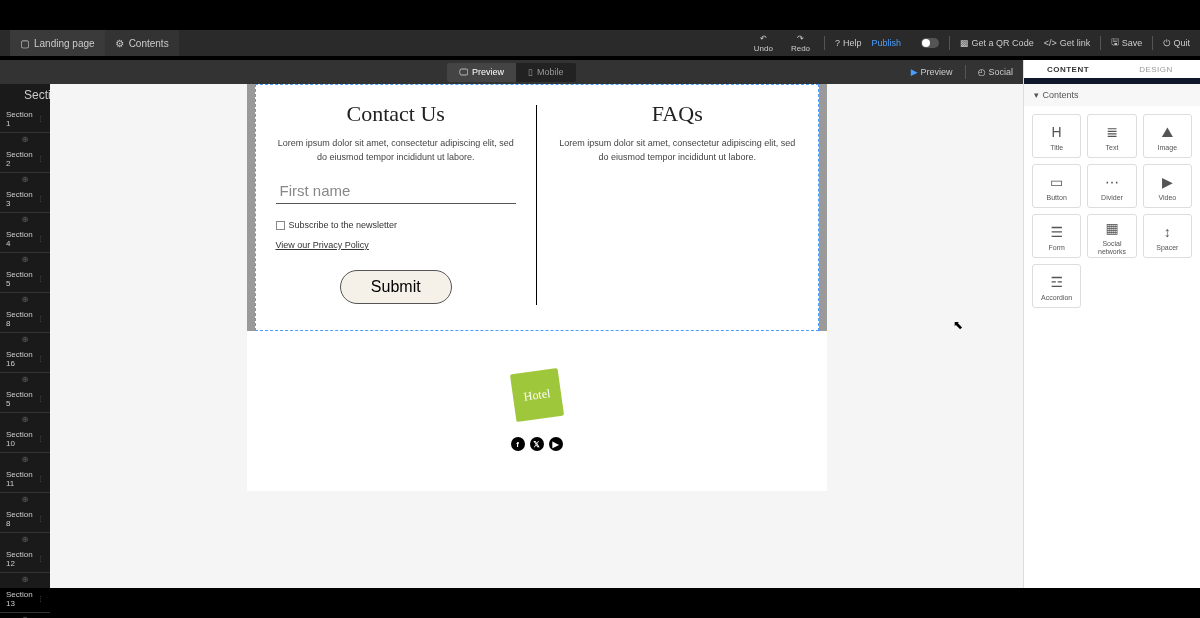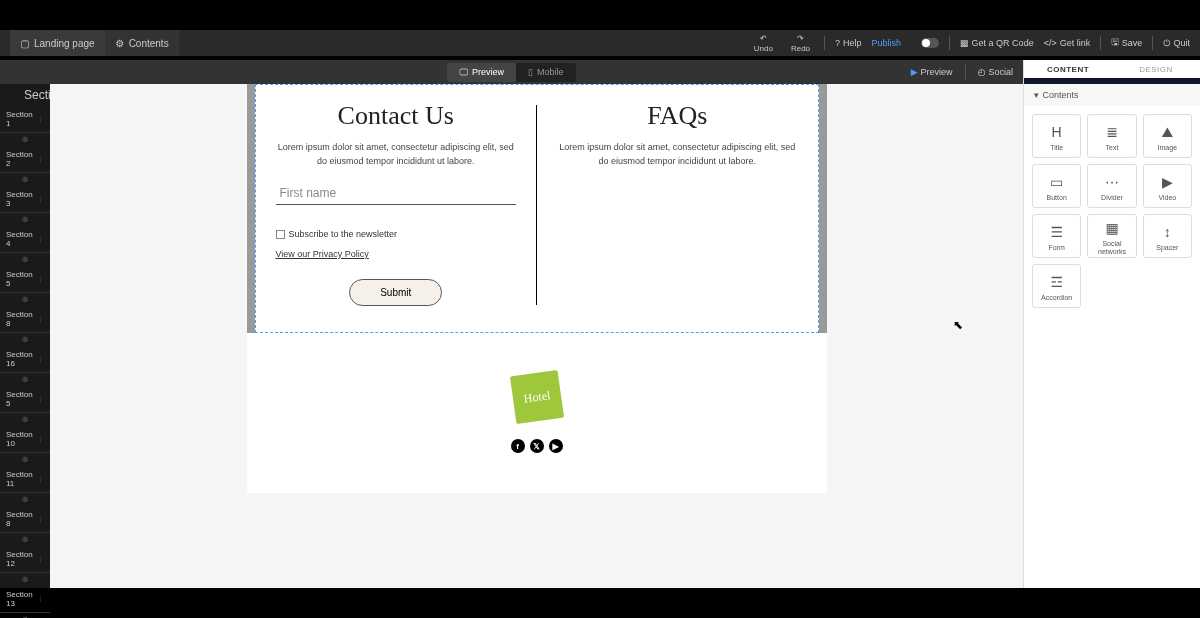--- a/index.html
+++ b/index.html
@@ -35,27 +35,27 @@
 
 
 .canvas { position: absolute; top: 84px; left: 50px; right: 177px; bottom: 30px; background: #f5f5f5; overflow: hidden; }
 .page-wrap { width: 580px; margin: 0 auto; position: relative; }
 .page-bg { background: #9a9a9a; padding: 0 8px; }
 .page-inner { background: #fff; position: relative; }
 .editing-outline { border: 1px dashed #4a9eff; }
 .cols { display: flex; }
 .col { flex: 1; padding: 16px 20px; }
 .col-sep { width: 1px; background: #000; margin-top: 20px; height: 200px; align-self: flex-start;}
-.col-title { font-size: 26px; font-weight: 400; text-align: center; margin-bottom: 10px; font-family: Georgia, serif; color:#222;}
+.col-title { font-size: 22px; font-weight: 400; text-align: center; margin-bottom: 10px; font-family: Georgia, serif; color:#222;}
 .col-desc { font-size: 9px; text-align: center; color: #444; line-height: 1.5; margin-bottom: 10px; }
-.form-field { border: none; border-bottom: 1.5px solid #555; padding: 8px 4px 4px; font-size: 12px; color: #888; margin-bottom: 24px; }
+.form-field { border: none; border-bottom: 1.5px solid #555; padding: 8px 4px 4px; font-size: 15px; color: #888; margin-bottom: 16px; }
 .chk-row { font-size: 9px; color: #333; display: flex; align-items: center; gap: 4px; margin-bottom: 10px; }
 .chk { width: 9px; height: 9px; border: 1px solid #888; }
 .policy-link { font-size: 9px; color: #333; text-decoration: underline; margin-bottom: 20px; display:block;}
-.submit-btn { display: block; margin: 10px auto; padding: 7px 30px; border: 1.5px solid #555; border-radius: 18px; background: #f5f0e8; font-size: 10px; cursor: pointer; }
+.submit-btn { display: block; margin: 10px auto; padding: 7px 30px; border: 1.5px solid #555; border-radius: 18px; background: #f5f0e8; font-size: 16px; cursor: pointer; }
 
 .footer-area { text-align: center; padding: 40px 20px; background:#fff; }
 .logo-badge { width: 48px; height: 48px; background: #9fc73c; margin: 0 auto 18px; transform: rotate(-8deg); display: flex; align-items: center; justify-content: center; color: #fff; font-family: cursive; font-size: 12px; border-radius: 2px;}
 .social-row { display: flex; justify-content: center; gap: 5px; }
 .social-icon { width: 14px; height: 14px; background: #000; border-radius: 50%; display: flex; align-items: center; justify-content: center; color: #fff; font-size: 8px; font-weight: bold; }
 
 
 .right-panel { position: absolute; top: 60px; right: 0; width: 177px; bottom: 30px; background: #fff; border-left: 1px solid #ddd; }
 .rp-tabs { display: flex; height: 24px; border-bottom: 6px solid #0f172a; }
 .rp-tab { flex: 1; font-size: 8px; display: flex; align-items: center; justify-content: center; cursor: pointer; color: #999; letter-spacing: 0.5px;}

